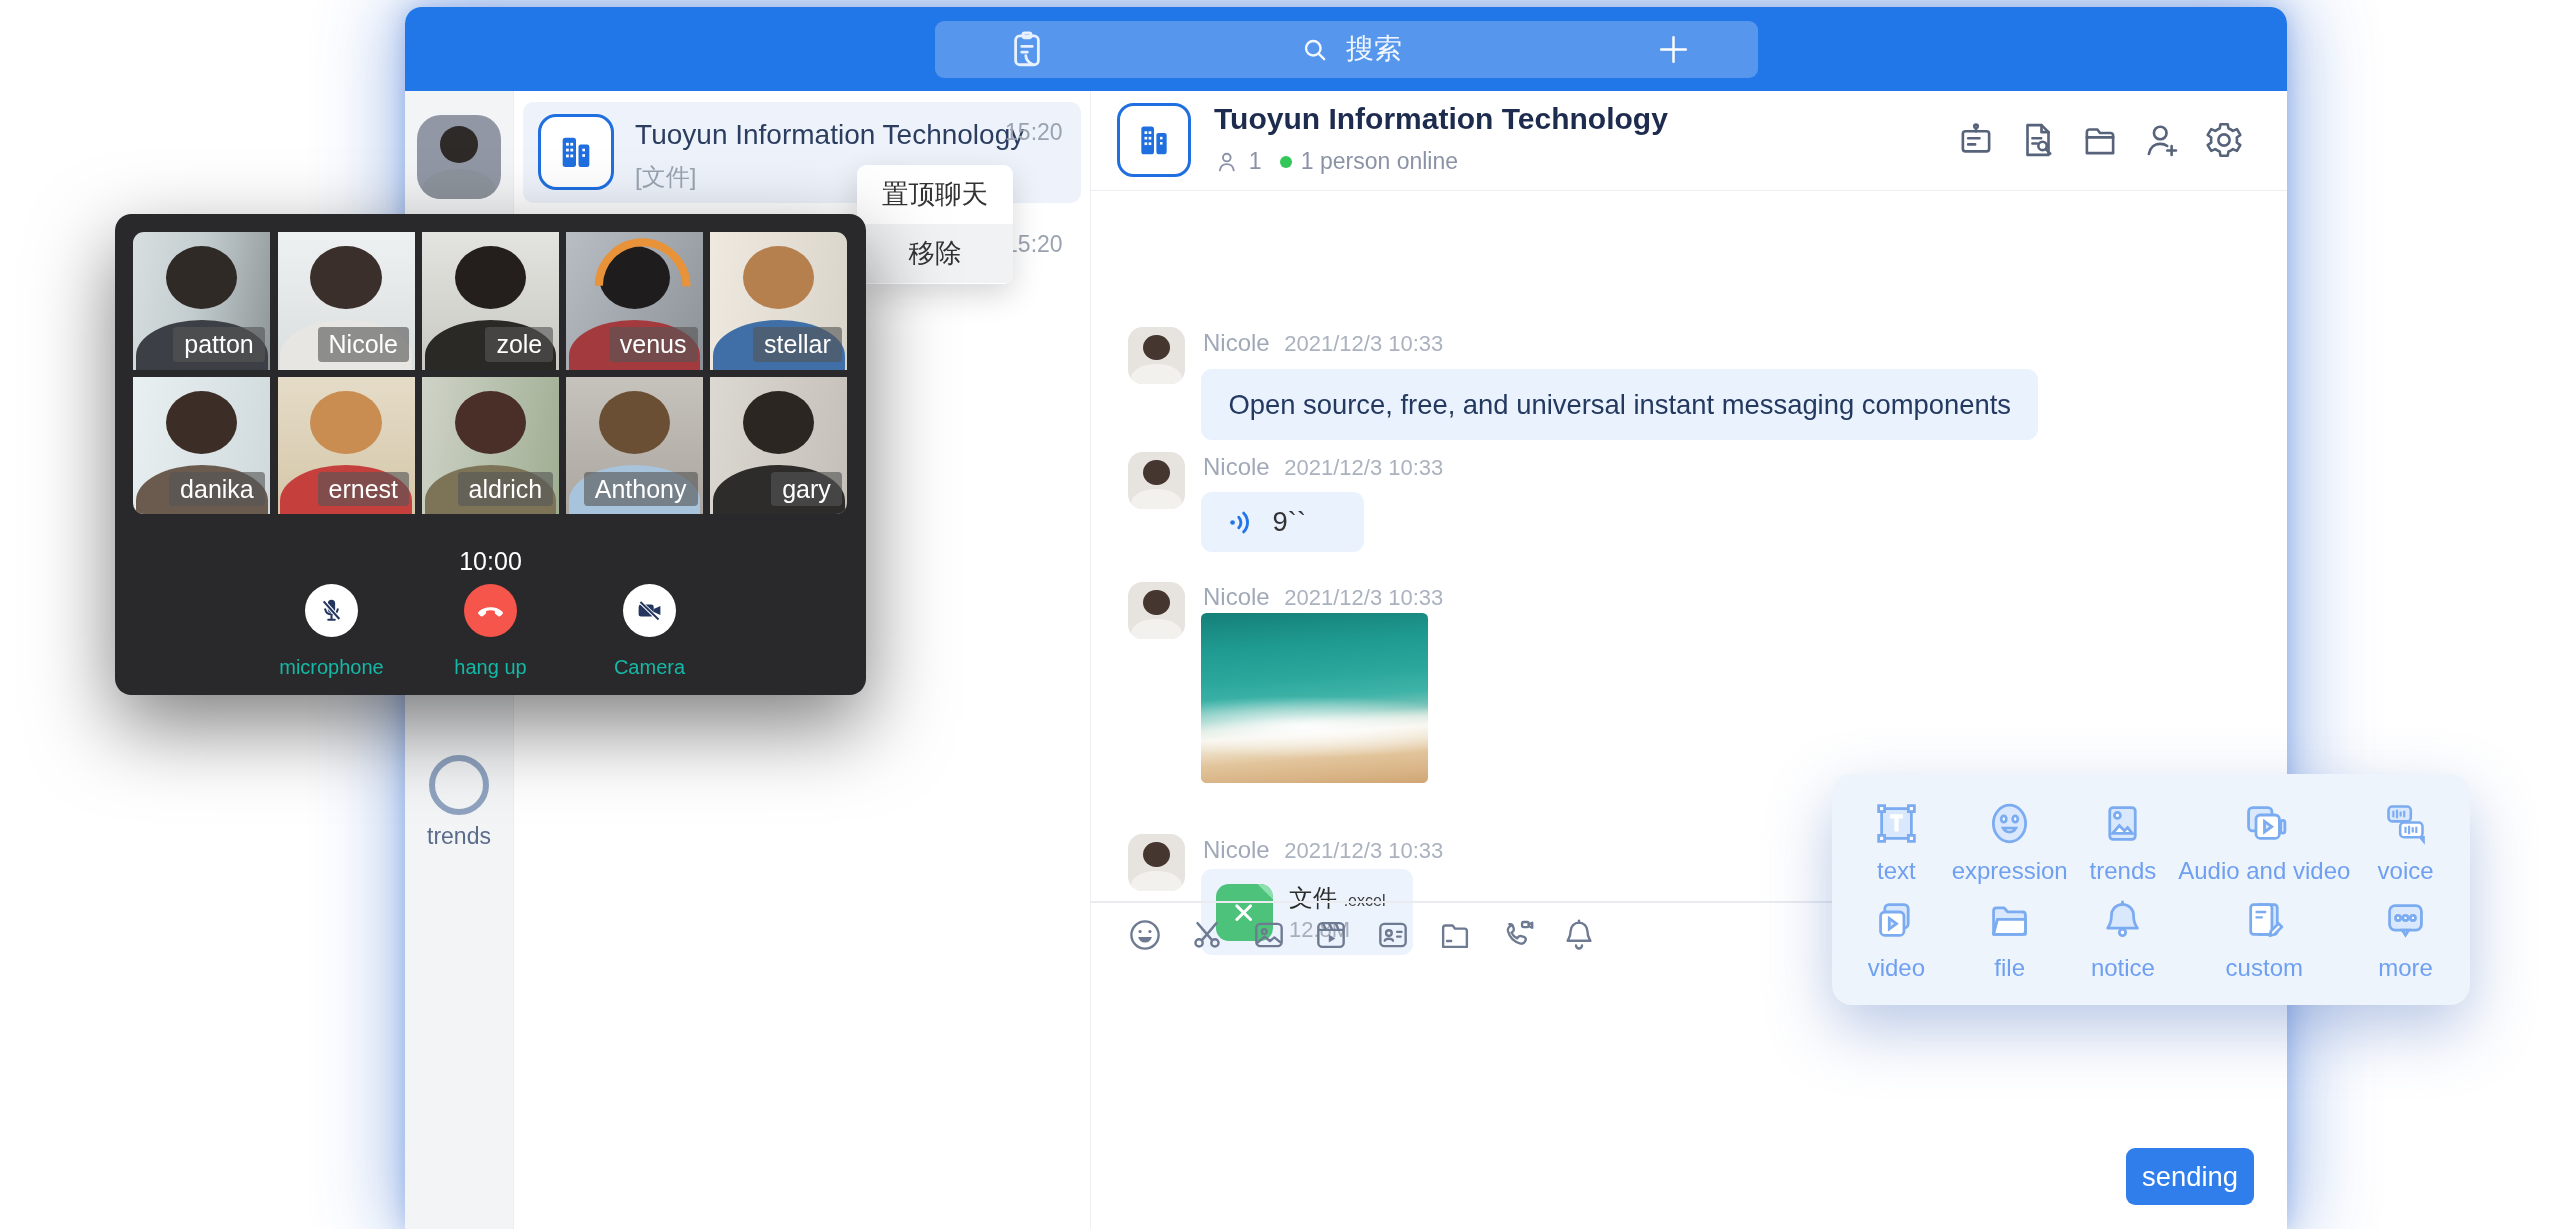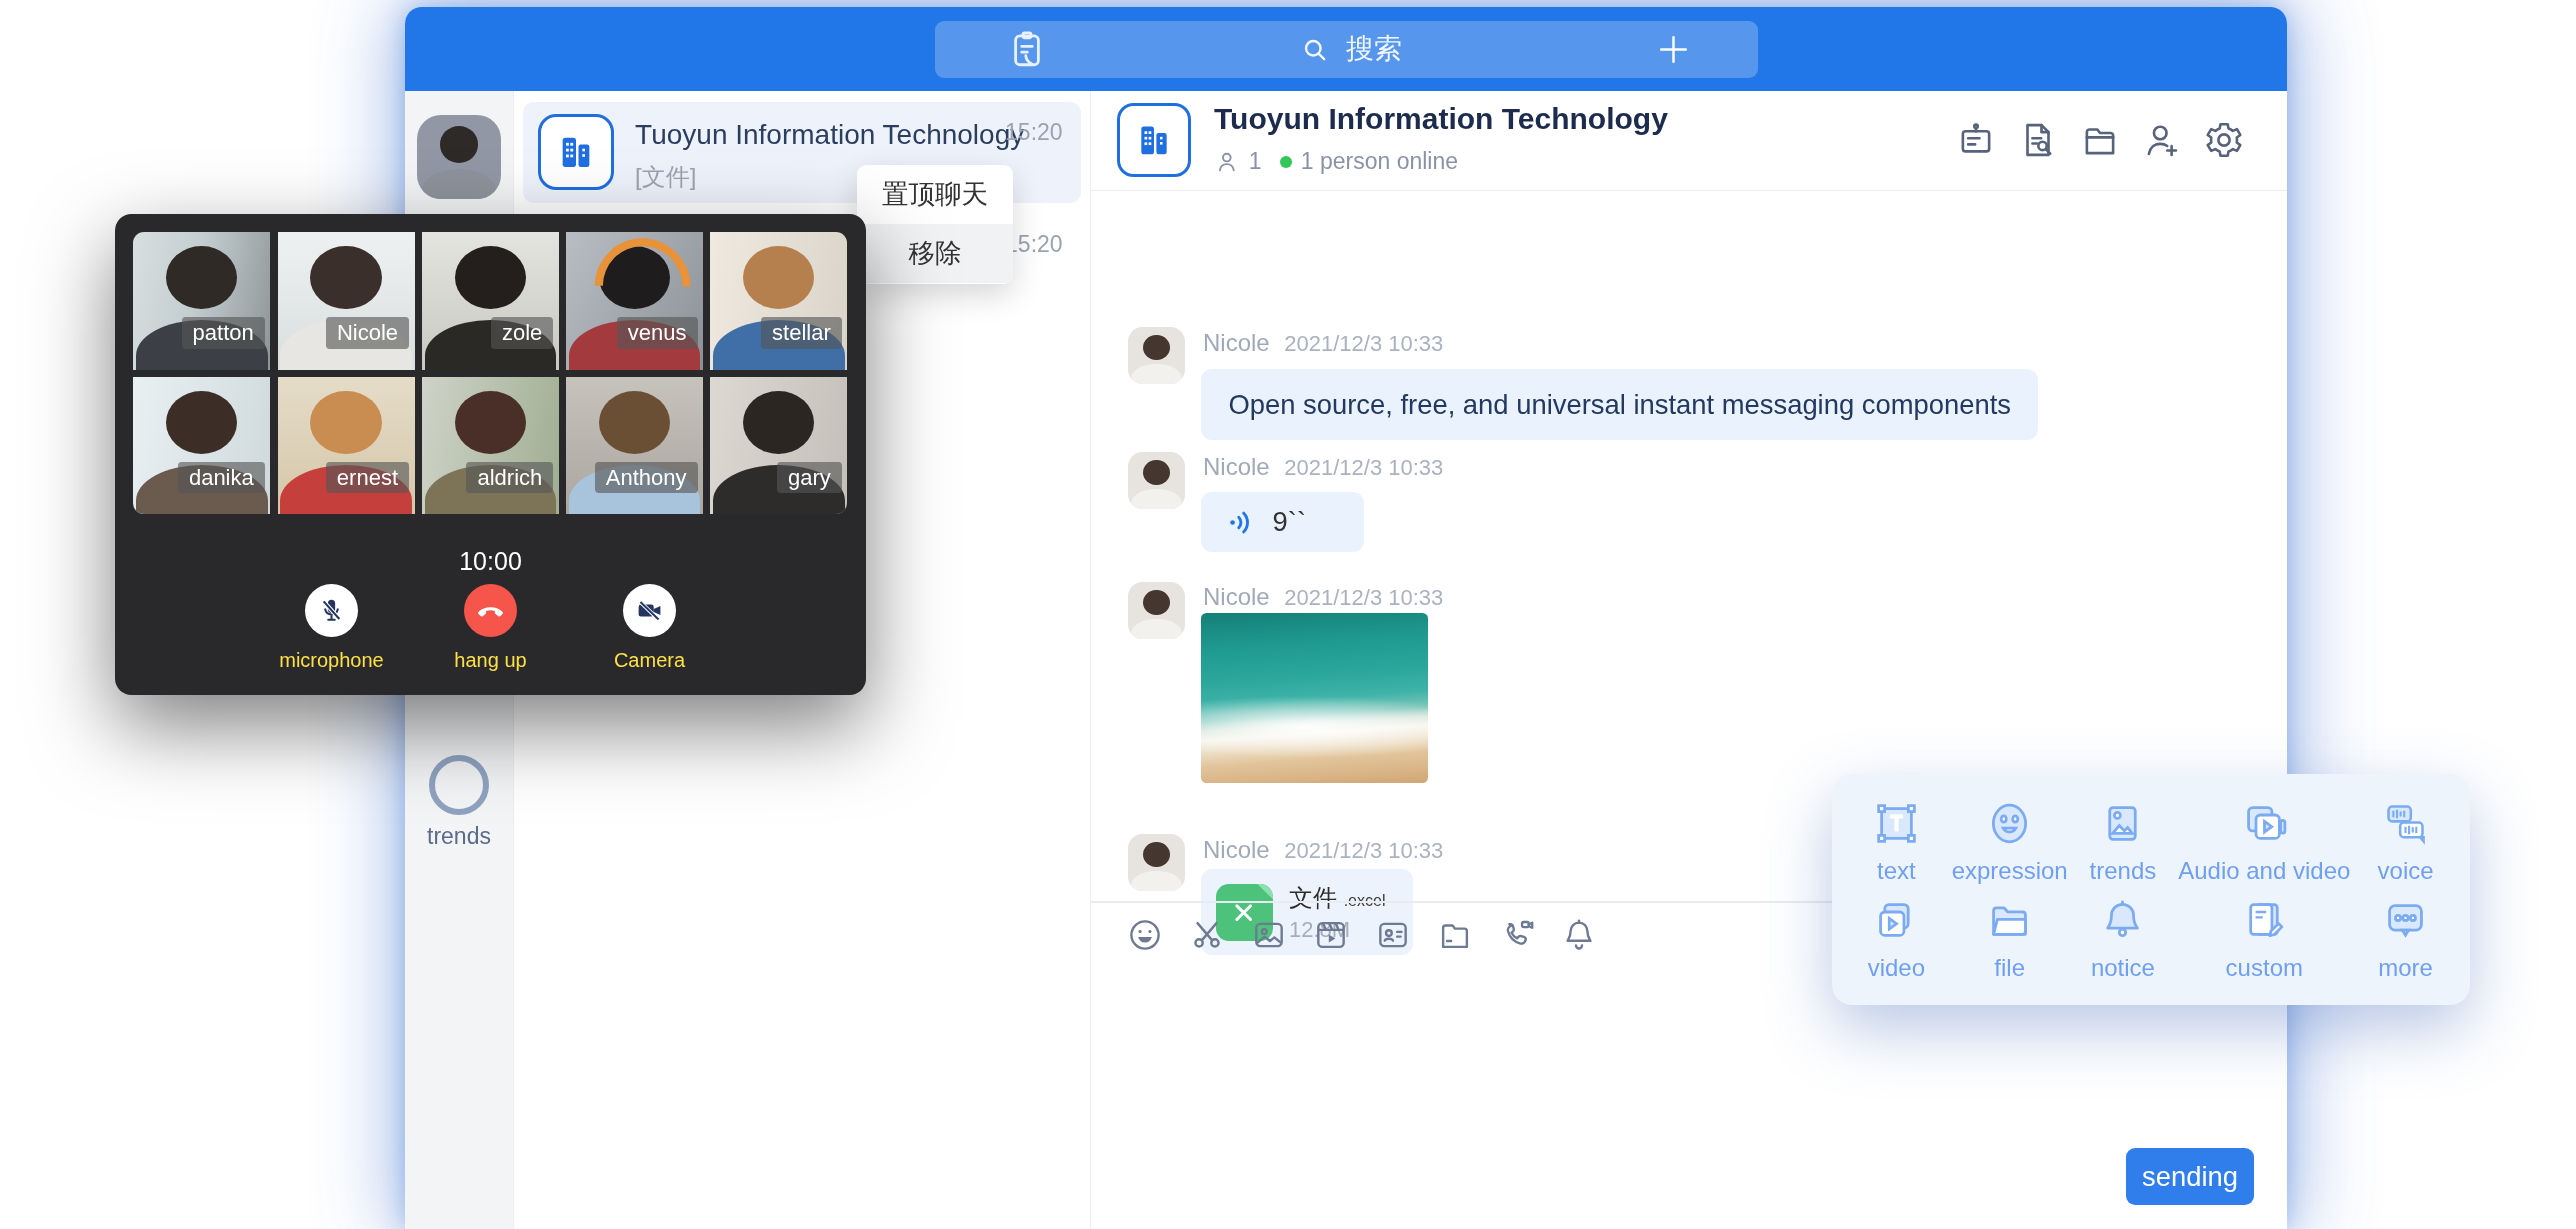--- a/index.html
+++ b/index.html
@@ -96,29 +96,29 @@
   
   .callwin{position:absolute;left:115px;top:214px;width:751px;height:481px;background:#29292b;border-radius:16.5px;
            box-shadow:0 31px 82px rgba(0,0,0,.5);z-index:40;}
   .grid{position:absolute;left:18.3px;top:18.3px;width:714px;height:282px;border-radius:11px;overflow:hidden;
         display:grid;grid-template-columns:repeat(5,1fr);grid-template-rows:1fr 1fr;gap:7.3px;}
   .tile{position:relative;overflow:hidden;}
   .tile::before{content:"";position:absolute;width:52%;height:46%;left:24%;top:10%;border-radius:50%;background:var(--hair);}
   .tile::after{content:"";position:absolute;width:96%;height:52%;left:2%;bottom:-16%;border-radius:50% 50% 0 0;background:var(--shirt);}
   .hp{position:absolute;width:58%;height:58%;left:21%;top:4%;border:8.2px solid #e8923a;border-radius:50%;
       border-bottom-color:transparent;border-left-color:transparent;transform:rotate(-45deg);z-index:2;}
-  .nametag{position:absolute;right:5.5px;bottom:21px;z-index:3;background:rgba(85,85,85,.62);color:#fff;font-size:22px;
+  .nametag{position:absolute;right:5.5px;bottom:8px;z-index:3;background:rgba(85,85,85,.62);color:#fff;font-size:25px;
            padding:2.7px 11px;border-radius:3.7px;}
   .timer{position:absolute;left:0;right:0;top:333px;text-align:center;color:#fff;font-size:25px;}
   .controls{position:absolute;left:0;right:0;top:370px;display:flex;justify-content:center;gap:51px;}
   .ctrl{width:108px;text-align:center;cursor:pointer;}
   .ctrl .circ{width:53px;height:53px;border-radius:50%;margin:0 auto;display:flex;align-items:center;justify-content:center;}
   .circ.white{background:#fff;color:#24365f;}
   .circ.red{background:#f5554a;color:#fff;}
-  .ctrl .cl{margin-top:12px;color:#fde047;font-size:20px;}
+  .ctrl .cl{margin-top:19px;color:#14b8a6;font-size:20px;}
 
   
   .panel{position:absolute;left:1832px;top:774px;width:638px;height:231px;background:#eef4fc;border-radius:20px;
          box-shadow:0 24px 64px rgba(70,110,190,.38);z-index:50;
          display:grid;grid-template-columns:repeat(5,1fr);grid-template-rows:1fr 1fr;padding:18.3px 9.1px;box-sizing:border-box;}
   .p-item{display:flex;flex-direction:column;align-items:center;justify-content:center;gap:7.3px;cursor:pointer;}
   .p-item .pic{width:53px;height:53px;display:flex;align-items:center;justify-content:center;}
   .p-item .pl{font-size:24px;color:#6f9ff0;white-space:nowrap;}
 </style>
 </head>

